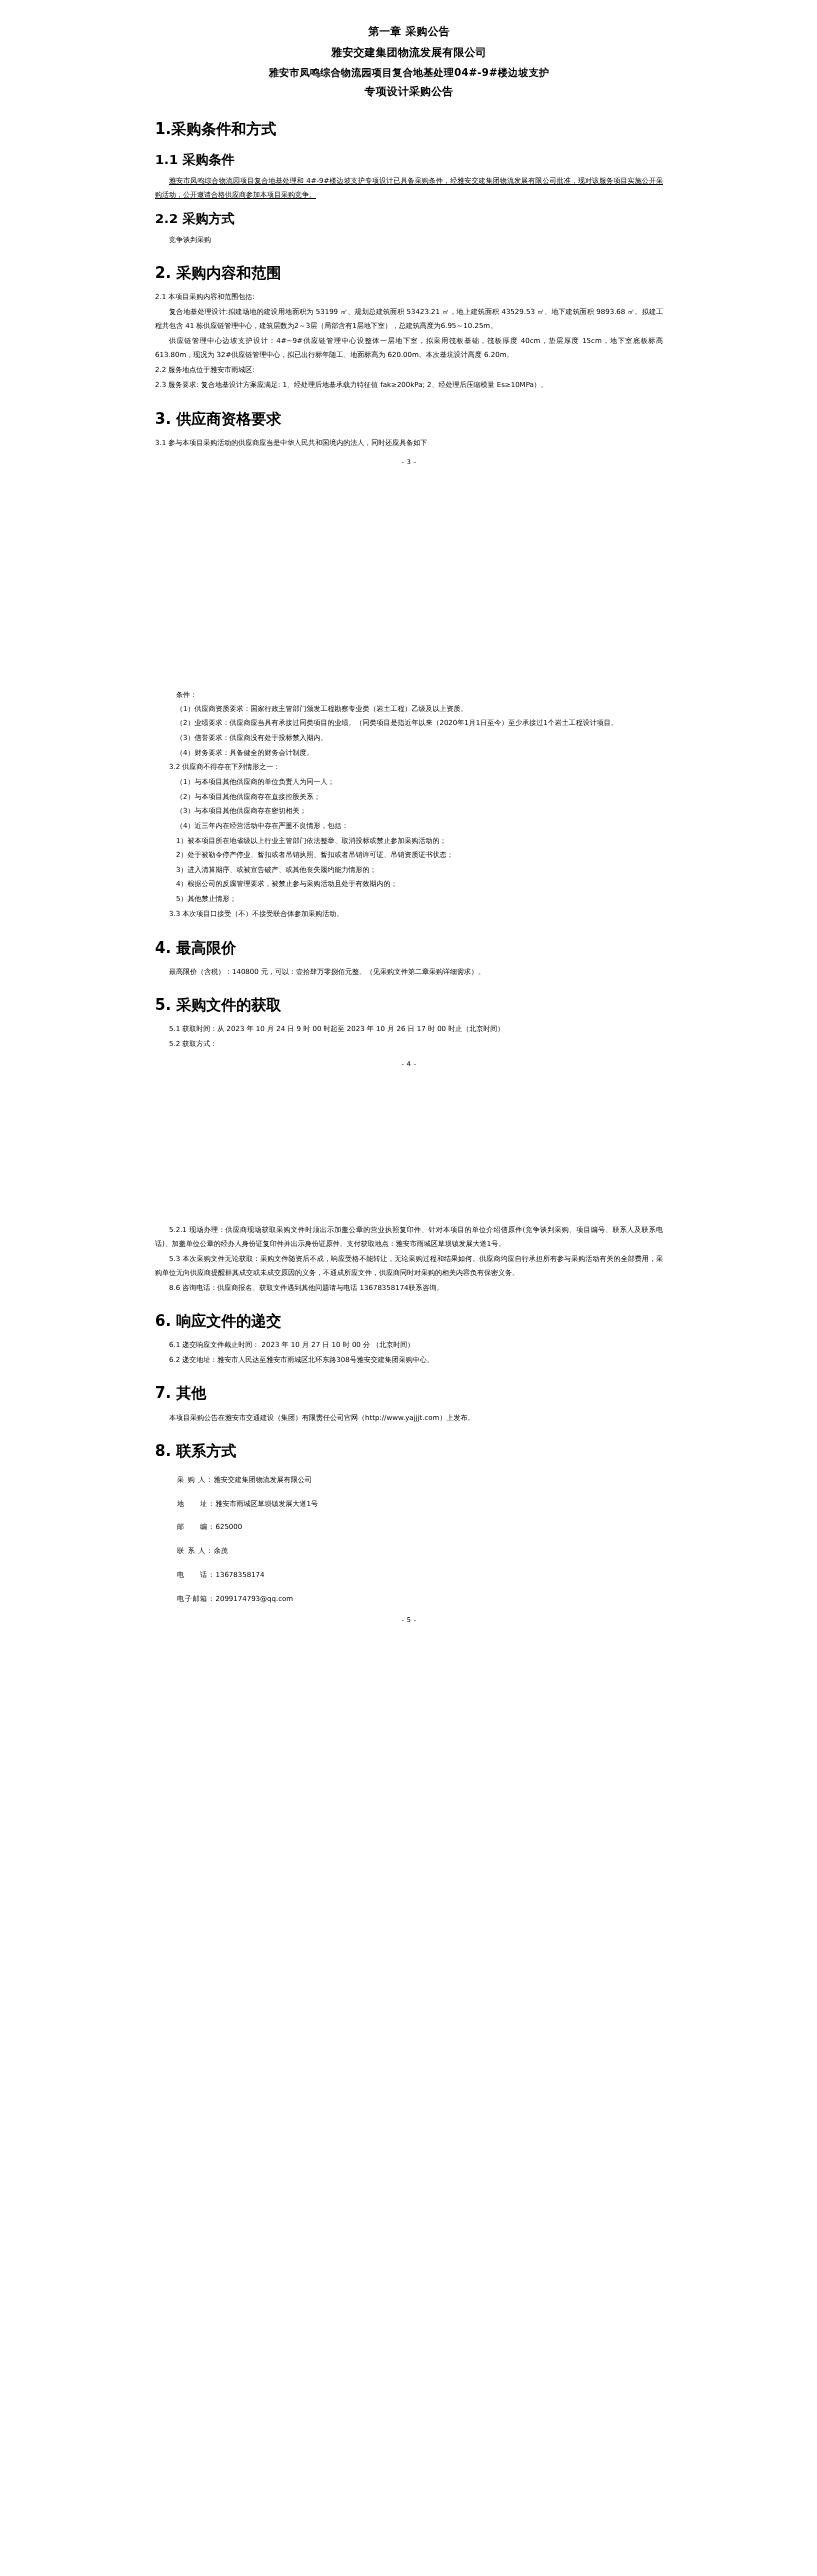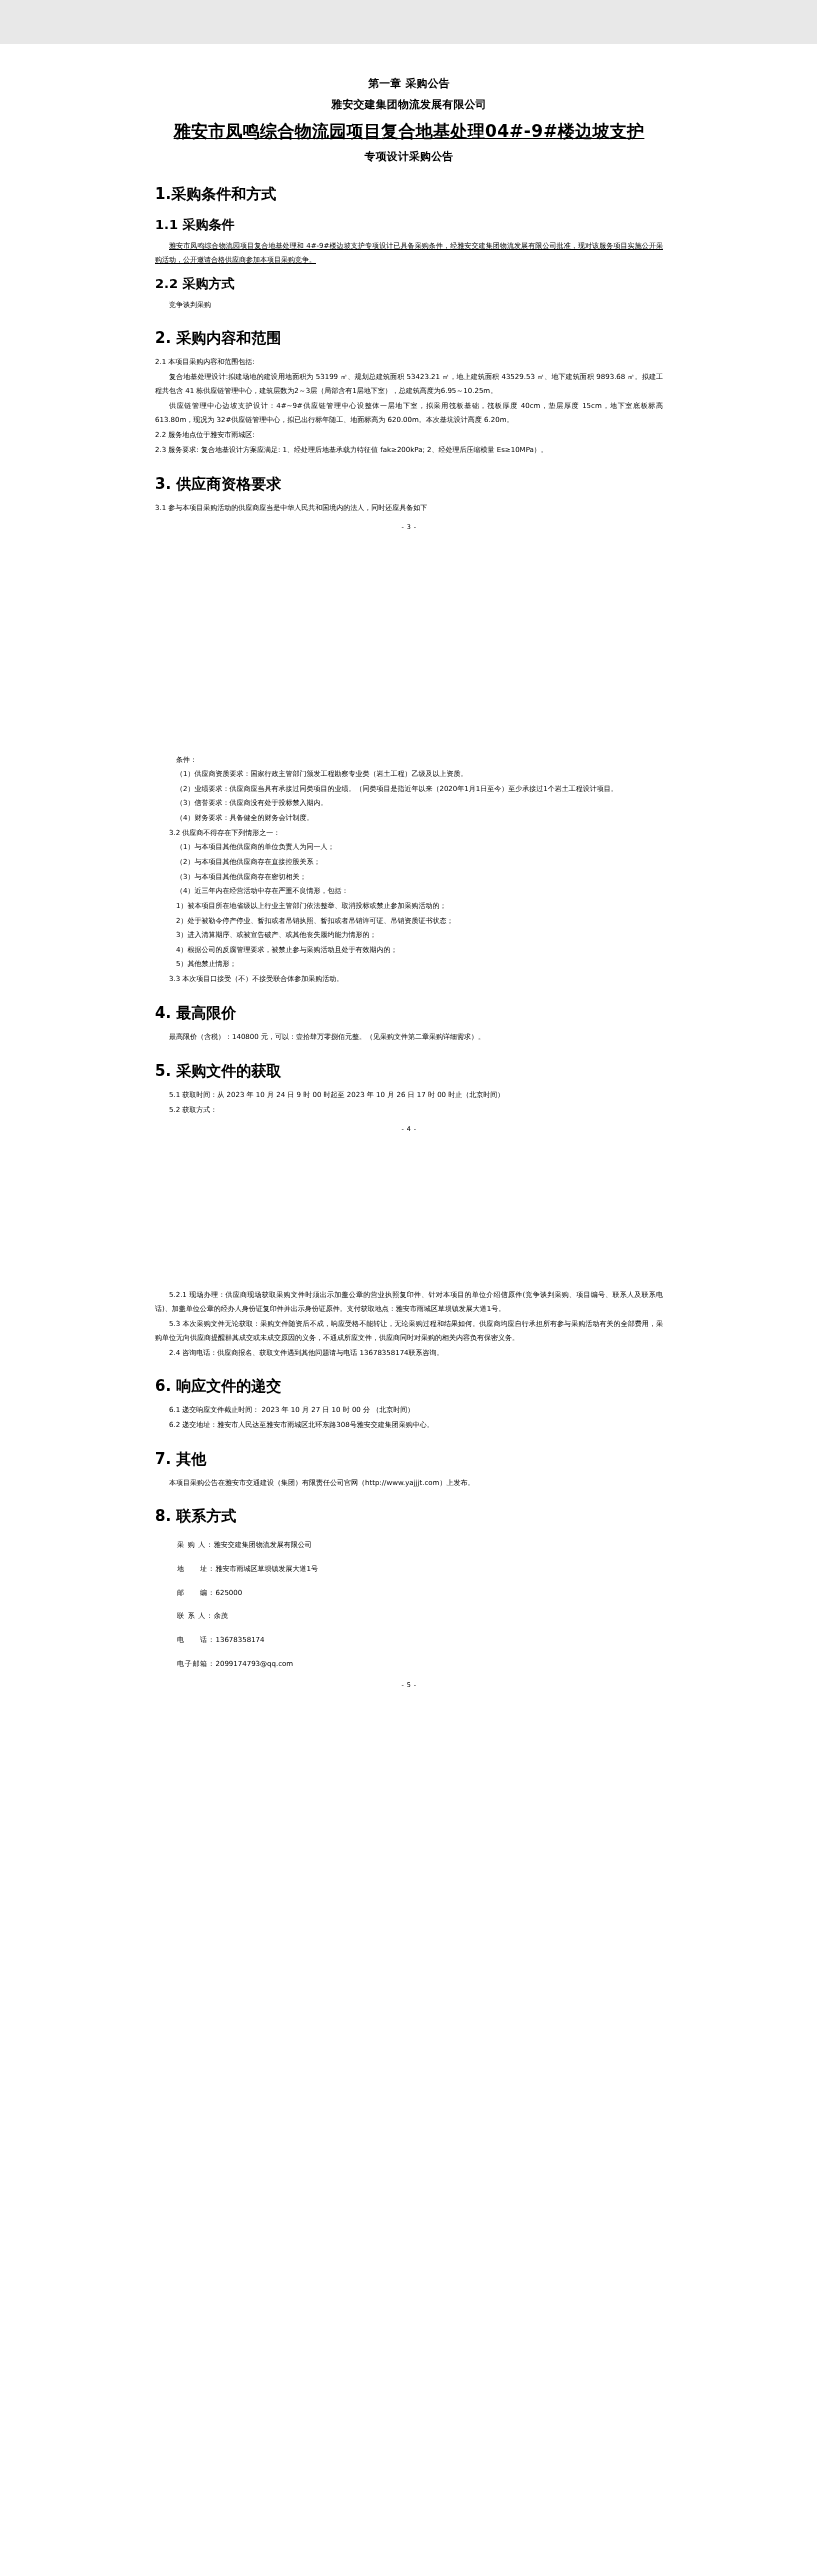--- a/index.html
+++ b/index.html
@@ -18,23 +18,23 @@
     box-sizing:border-box;
   }
   .doc-title{
     text-align:center;
     font-weight:bold;
     font-size:10.8px;
     line-height:1.9;
     letter-spacing:0.3px;
     color:#000;
   }
-  .doc-title.t1{padding-top:30px;margin-top:44px;}
+  .doc-title.t1{padding-top:22px;}
   .doc-title.t2{font-size:10.8px;}
-  .doc-title.t3{font-size:17px;text-decoration:underline;}
+  .doc-title.t3{font-size:10px;}
   .doc-title.t4{font-size:10.8px;}
   h2.sec{
     font-weight:bold;
     font-size:15px;
     margin:13.4px 0 3.1px 0;
     color:#000;
     line-height:1.8;
   }
   h3.sub{
     font-weight:bold;
@@ -128,21 +128,21 @@
     <h2 class="sec">5. 采购文件的获取</h2>
     <p class="para">5.1 获取时间：从 2023 年 10 月 24 日 9 时 00 时起至 2023 年 10 月 26 日 17 时 00 时止（北京时间）</p>
     <p class="para">5.2 获取方式：</p>
 
     <div class="pagenum">- 4 -</div>
 
     <div class="spacer-md"></div>
 
     <p class="para">5.2.1 现场办理：供应商现场获取采购文件时须出示加盖公章的营业执照复印件、针对本项目的单位介绍信原件(竞争谈判采购、项目编号、联系人及联系电话)、加盖单位公章的经办人身份证复印件并出示身份证原件。支付获取地点：雅安市雨城区草坝镇发展大道1号。</p>
     <p class="para">5.3 本次采购文件无论获取：采购文件随资后不成，响应受格不能转让，无论采购过程和结果如何。供应商均应自行承担所有参与采购活动有关的全部费用，采购单位无向供应商提醒群其成交或未成交原因的义务，不通成所应文件，供应商同时对采购的相关内容负有保密义务。</p>
-    <p class="para">2.4 咨询电话：供应商报名、获取文件遇到其他问题请与电话 13678358174联系咨询。</p>
+    <p class="para">8.6 咨询电话：供应商报名、获取文件遇到其他问题请与电话 13678358174联系咨询。</p>
 
     <h2 class="sec">6. 响应文件的递交</h2>
     <p class="para">6.1 递交响应文件截止时间： 2023 年 10 月 27 日 10 时 00 分 （北京时间）</p>
     <p class="para">6.2 递交地址：雅安市人民达至雅安市雨城区北环东路308号雅安交建集团采购中心。</p>
 
     <h2 class="sec">7. 其他</h2>
     <p class="para">本项目采购公告在雅安市交通建设（集团）有限责任公司官网（http://www.yajjjt.com）上发布。</p>
 
     <h2 class="sec">8. 联系方式</h2>
 

